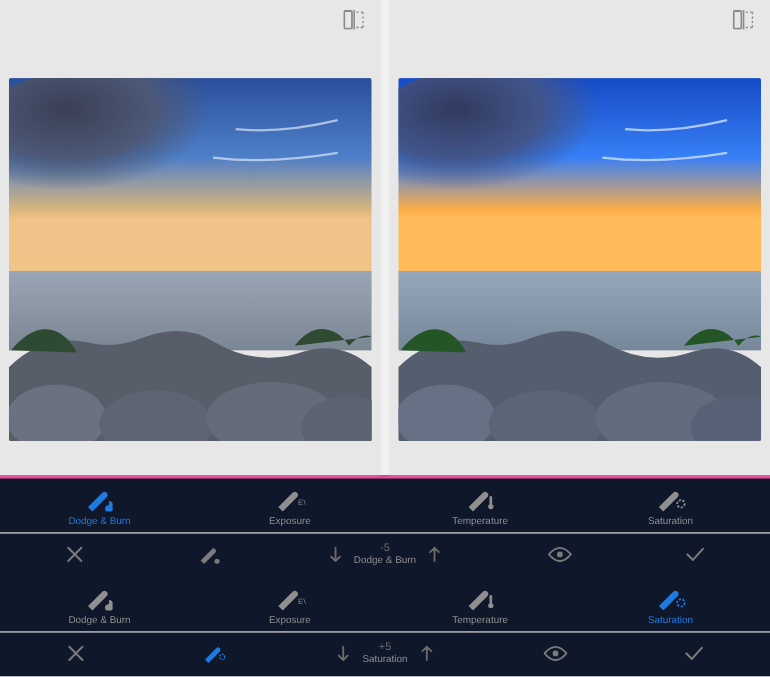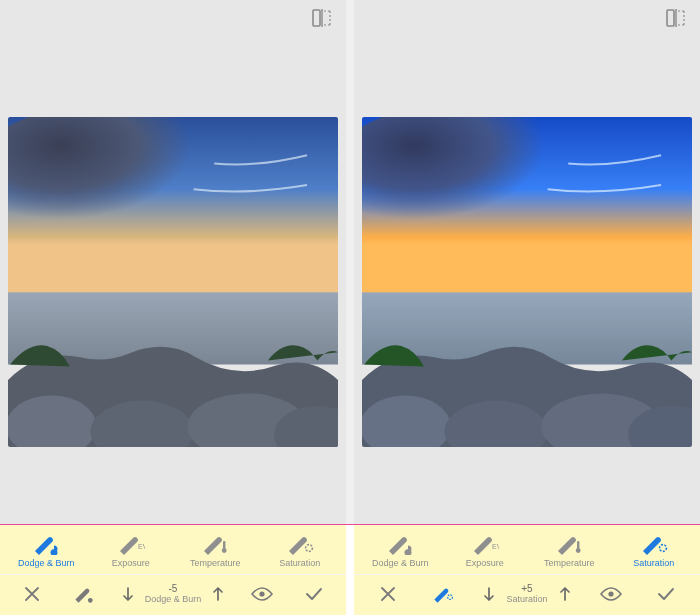--- a/index.html
+++ b/index.html
@@ -44,22 +44,23 @@
   }
   .photo {
     width: 100%;
     aspect-ratio: 1/1;
     border-radius: 2px;
     overflow: hidden;
   }
   .toolbars {
     display: flex;
     width: 100%;
-    background: #fef9c3;
-    border-top: 1px solid #ec4899;
+    background: #0f172a;
+    border-top: 3px solid #ec4899;
+    flex-direction: column;
   }
   .toolbars .col {
     flex: 1;
     display: flex;
     flex-direction: column;
   }
   .toolbars .vgap { width: 8px; background:#fff; }
   .row1 {
     display: flex;
     justify-content: space-around;

